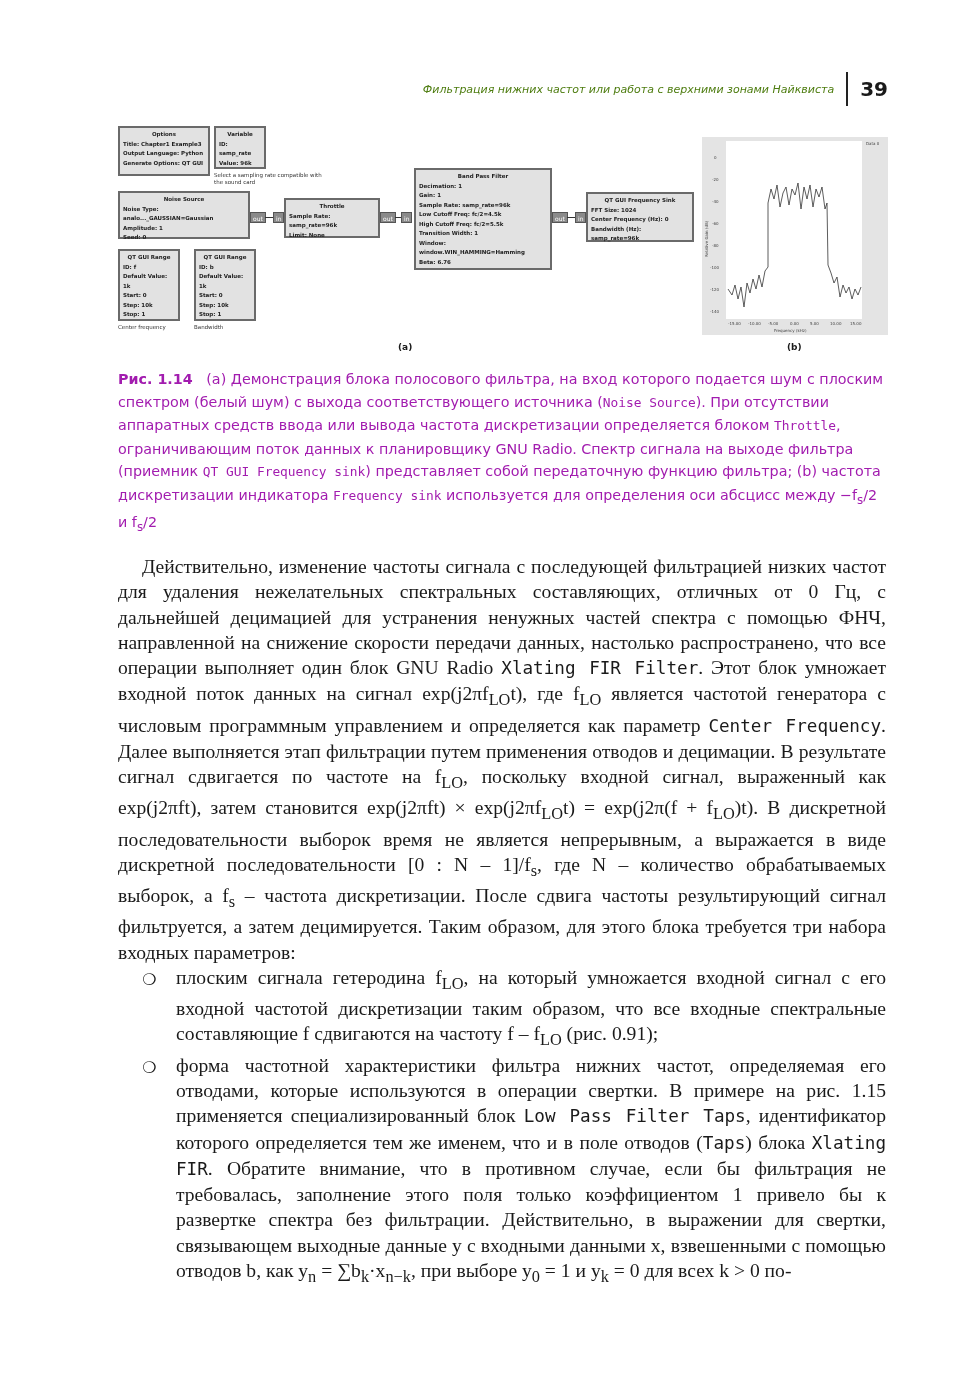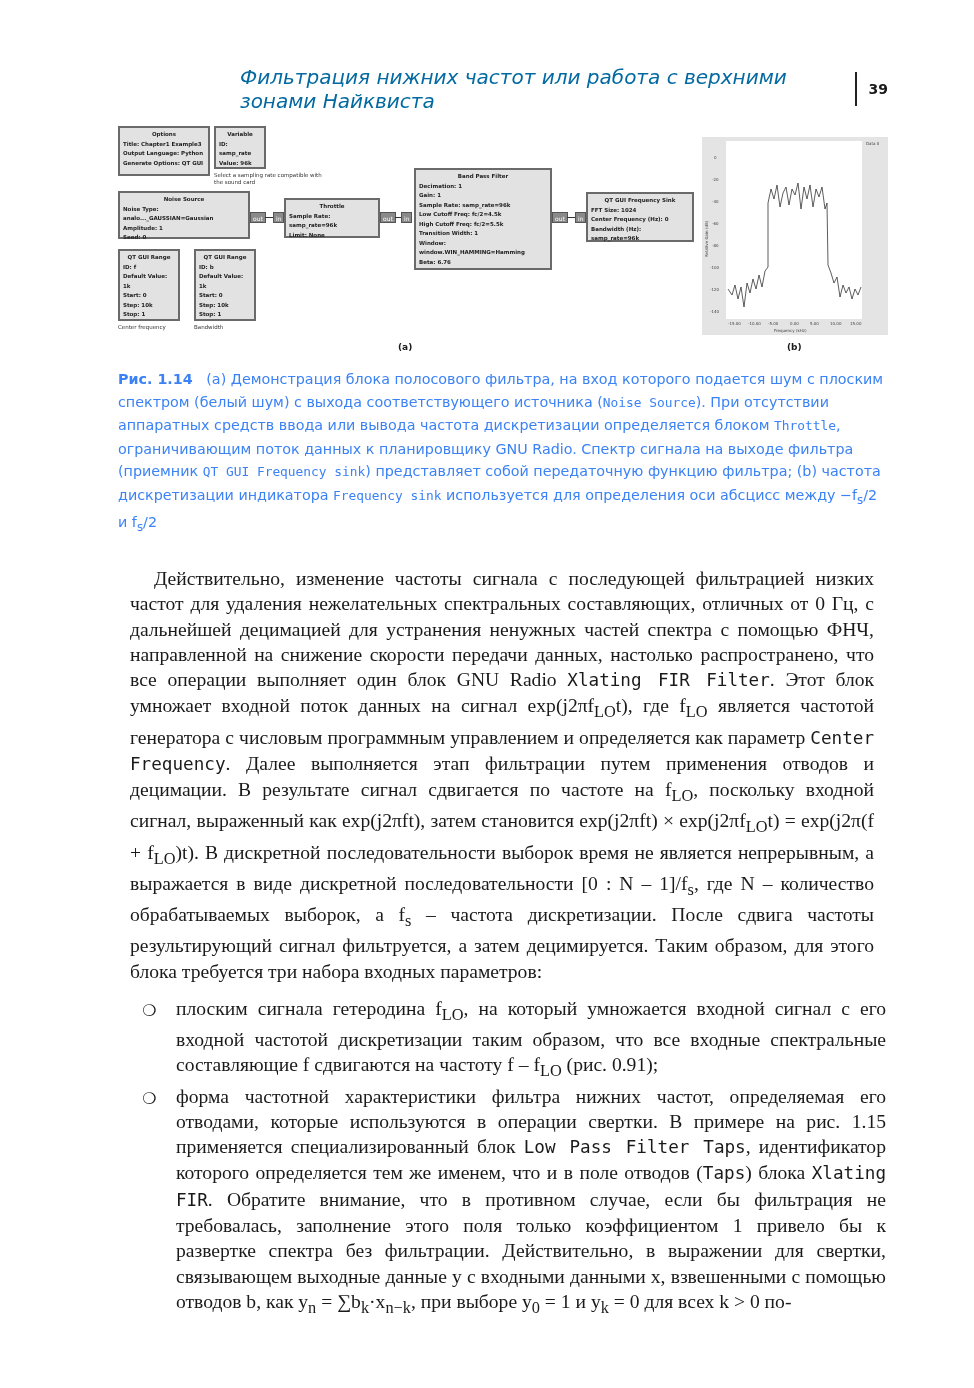--- a/index.html
+++ b/index.html
@@ -1,34 +1,34 @@
 <!DOCTYPE html>
 <html><head>
 <meta charset="utf-8">
 <style>
   html,body{margin:0;padding:0;background:#fff;}
   body{width:974px;height:1388px;position:relative;overflow:hidden;color:#1a1a1a;}
   .header{position:absolute;top:72px;left:240px;width:648px;height:34px;display:flex;align-items:center;justify-content:flex-end;}
-  .header .title{font-family:"DejaVu Sans",sans-serif;font-style:italic;font-size:20px;color:#0369a1;margin-right:12px;}
+  .header .title{font-family:"DejaVu Sans",sans-serif;font-style:italic;font-size:11px;color:#4d7c0f;margin-right:12px;}
   .header .sep{width:2px;height:34px;background:#222;margin-right:12px;}
-  .header .pg{font-family:"DejaVu Sans",sans-serif;font-weight:bold;font-size:14px;}
+  .header .pg{font-family:"DejaVu Sans",sans-serif;font-weight:bold;font-size:20px;}
   .fig{position:absolute;top:126px;left:116px;width:772px;height:230px;}
   .blk{position:absolute;background:#e2e2e2;border:2px solid #6a6a6a;font-family:"DejaVu Sans",sans-serif;font-size:5.5px;font-weight:bold;color:#222;padding:2px 3px;box-sizing:border-box;line-height:9.5px;}
   .blk .bt{text-align:center;}
   .port{position:absolute;background:#8a8a8a;border:1px solid #555;color:#fff;font-family:"DejaVu Sans",sans-serif;font-size:6px;height:11px;line-height:11px;padding:0 2px;box-sizing:border-box;}
   .arrow{position:absolute;height:1px;background:#333;}
   .note{position:absolute;font-family:"DejaVu Sans",sans-serif;font-size:5.5px;color:#333;line-height:7px;}
   .chart{position:absolute;left:586px;top:11px;width:186px;height:198px;background:#e4e4e4;}
   .chart svg{position:absolute;left:0;top:0;}
   .sub{position:absolute;font-family:"DejaVu Sans",sans-serif;font-weight:bold;font-size:9px;}
-  .caption{position:absolute;top:368px;left:118px;width:770px;font-family:"DejaVu Sans",sans-serif;font-size:14.3px;line-height:22.5px;color:#3b82f6;}
+  .caption{position:absolute;top:368px;left:118px;width:770px;font-family:"DejaVu Sans",sans-serif;font-size:14.3px;line-height:22.5px;color:#a21caf;}
   .caption b{font-weight:bold;}
   .mono{font-family:"DejaVu Sans Mono",monospace;font-size:0.9em;}
   .body{position:absolute;top:554px;left:118px;width:768px;font-family:"Liberation Serif",serif;font-size:19.6px;line-height:25.3px;text-align:justify;color:#1a1a1a;}
-  .body p{margin:12px;text-indent:24px;}
+  .body p{margin:0;text-indent:24px;}
   .body ul{margin:0;padding:0;list-style:none;}
   .body li{position:relative;padding-left:58px;}
   .body li .bul{position:absolute;left:24px;top:2px;font-family:"DejaVu Sans",sans-serif;font-size:16px;}
 </style>
 </head>
 <body>
 
 <div class="header">
   <span class="title">Фильтрация нижних частот или работа с верхними зонами Найквиста</span>
   <span class="sep"></span>

